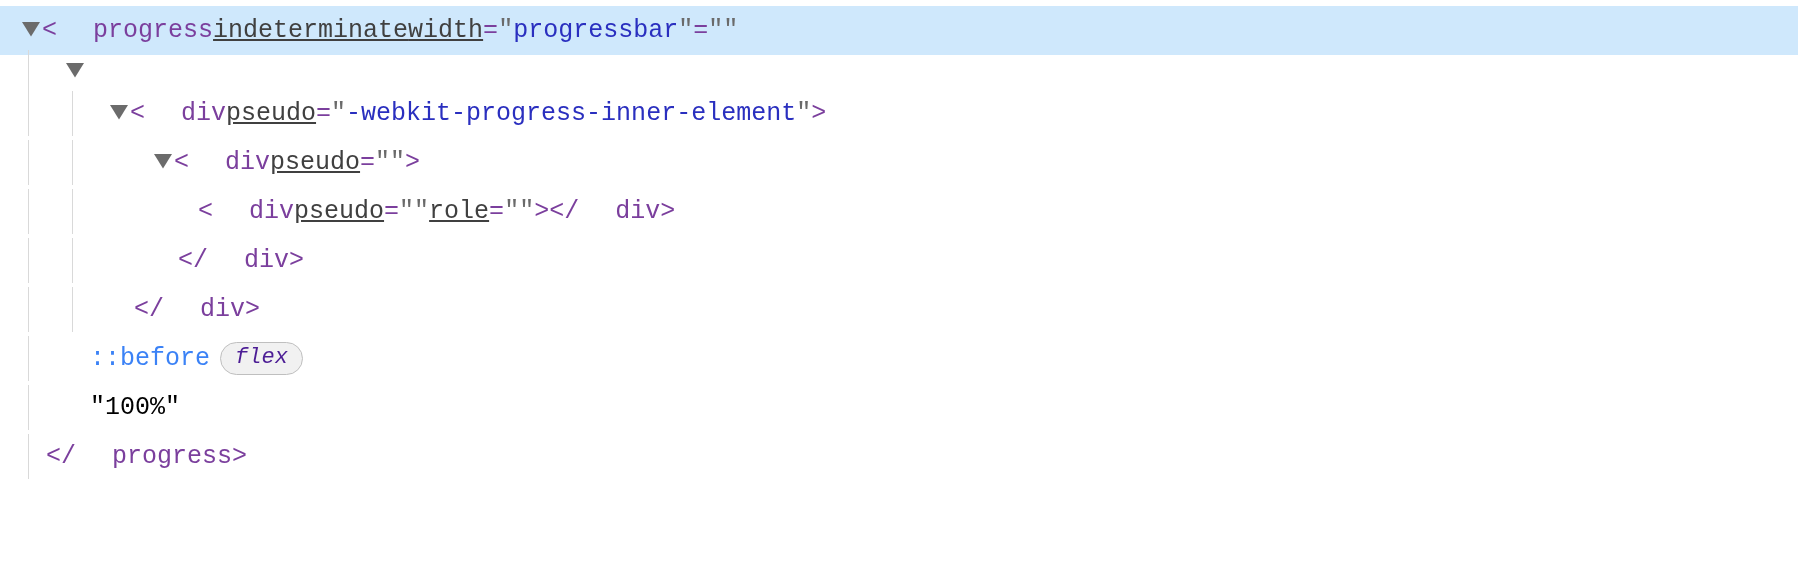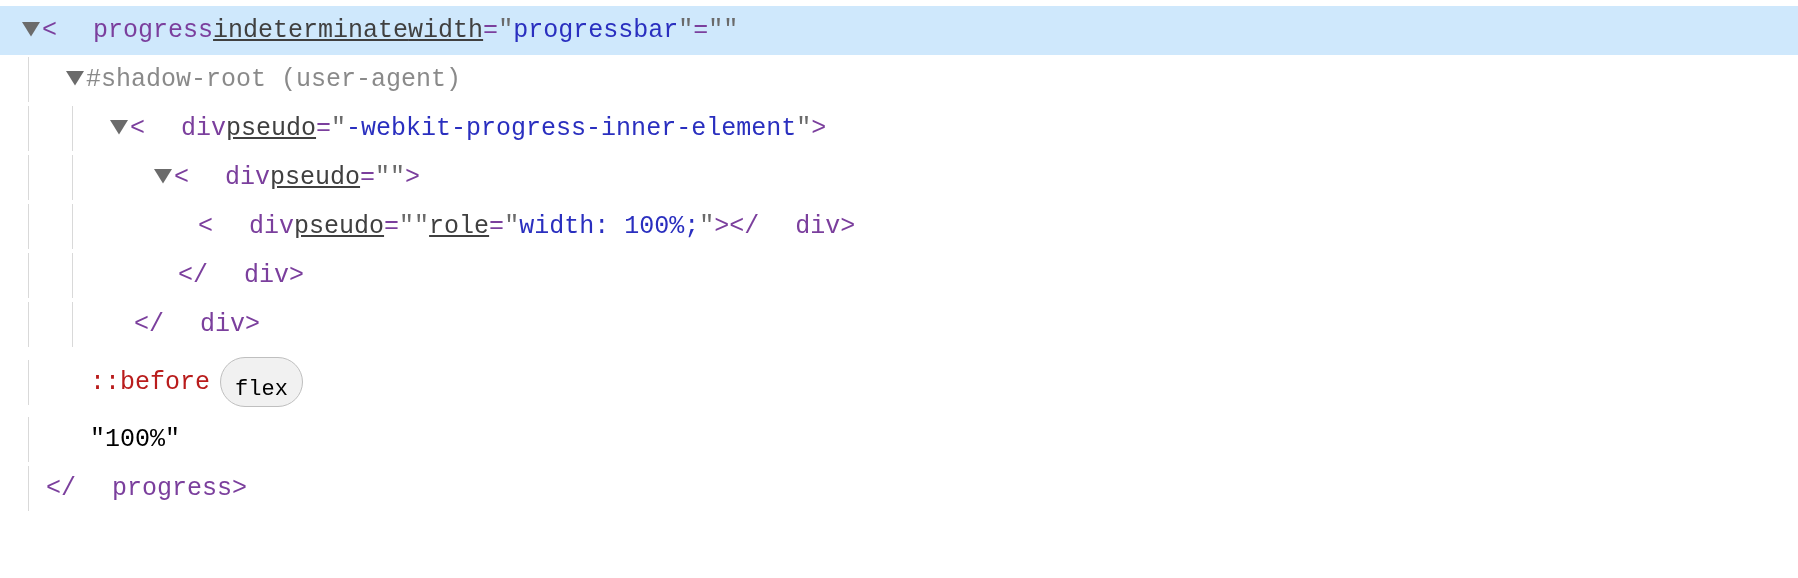--- a/index.html
+++ b/index.html
@@ -40,32 +40,33 @@
   }
   .arrow svg { width: 18px; height: 18px; }
   .arrow svg polygon { fill: #6b6b6b; }
   
   .punct  { color: #7b3f9d; } 
   .tag    { color: #7b3f9d; margin-left: 36px; } 
   .attrn  { color: #404040; text-decoration: underline; } 
   .attrv  { color: #2a2fbf; text-align: center; } 
   .quote  { color: #6a6a6a; } 
   .shadow { color: #8a8a8a; } 
-  .pseudo { color: #b91c1c; } 
+  .pseudo { color: #3b82f6; } 
   .text   { color: #000; }    
   .badge {
     display: inline-flex;
     align-items: center;
     border: 1px solid #bfbfbf;
     border-radius: 999px;
     background: #f1f1f1;
-    color: #000000;
+    color: #4c1d95;
     font-size: 22px;
-    padding: 17px 14px 2px 14px;
+    padding: 0 14px 2px 14px;
     margin-left: 10px;
+    font-style: italic;
   }
 </style>
 </head>
 <body>
 
 <div class="tree" id="tree-root">
     <div class="line selected">
       <div class="gutter" style="width: 22px;"></div>
       <span class="arrow">
         <svg viewBox="0 0 10 10">
@@ -86,21 +87,20 @@
     </div>
     <div class="line">
       <div class="gutter" style="width: 66px;">
         <div class="rule" style="left: 28px;"></div>
       </div>
       <span class="arrow">
         <svg viewBox="0 0 10 10">
           <polygon points="0,0 10,0 5,8"></polygon>
         </svg>
       </span>
-      <span class="shadow">#shadow-root (user-agent)</span>
     </div>
     <div class="line">
       <div class="gutter" style="width: 110px;">
         <div class="rule" style="left: 28px;"></div>
         <div class="rule" style="left: 72px;"></div>
       </div>
       <span class="arrow">
         <svg viewBox="0 0 10 10">
           <polygon points="0,0 10,0 5,8"></polygon>
         </svg>
@@ -139,21 +139,20 @@
       </div>
       <span class="punct">&lt;</span>
       <span class="tag">div</span> 
       <span class="attrn">pseudo</span>
       <span class="punct">=</span>
       <span class="quote">"</span>
       <span class="quote">"</span> 
       <span class="attrn">role</span>
       <span class="punct">=</span>
       <span class="quote">"</span>
-      <span class="attrv">width: 100%;</span>
       <span class="quote">"</span>
       <span class="punct">&gt;</span>
       <span class="punct">&lt;/</span>
       <span class="tag">div</span>
       <span class="punct">&gt;</span>
     </div>
     <div class="line">
       <div class="gutter" style="width: 178px;">
         <div class="rule" style="left: 28px;"></div>
         <div class="rule" style="left: 72px;"></div>

